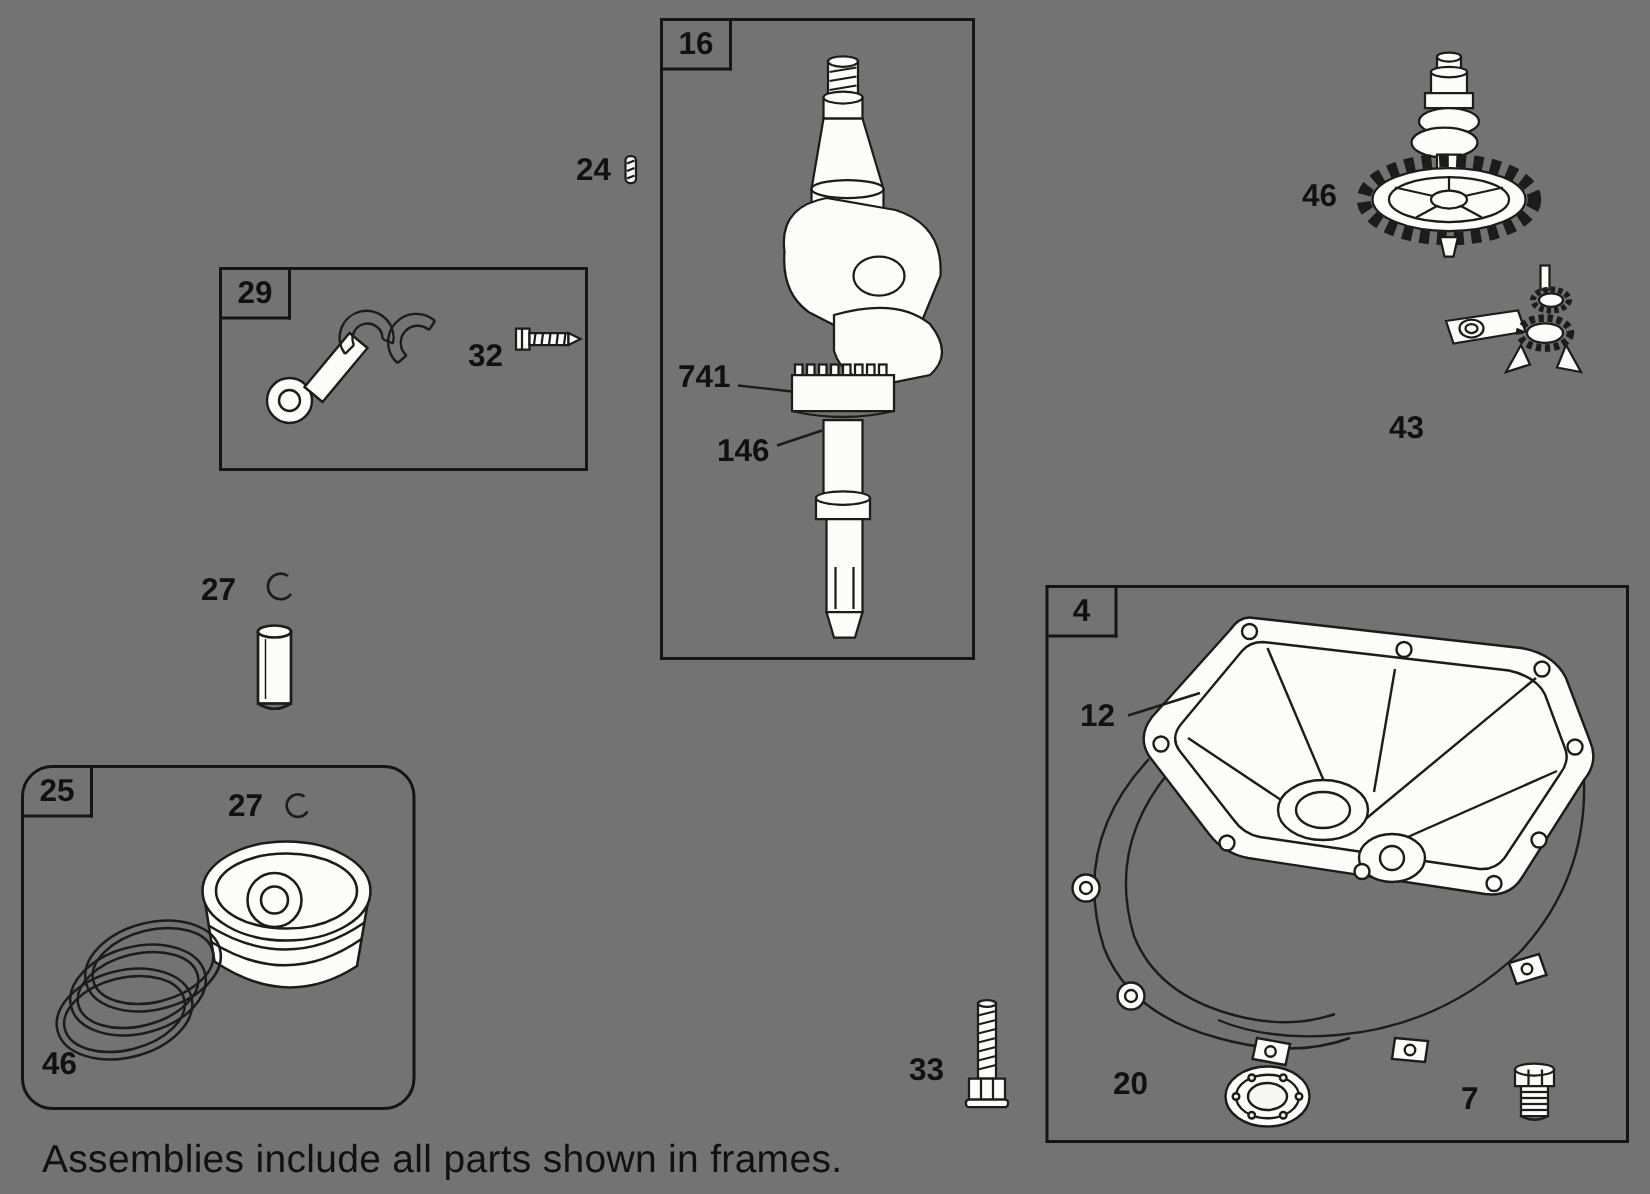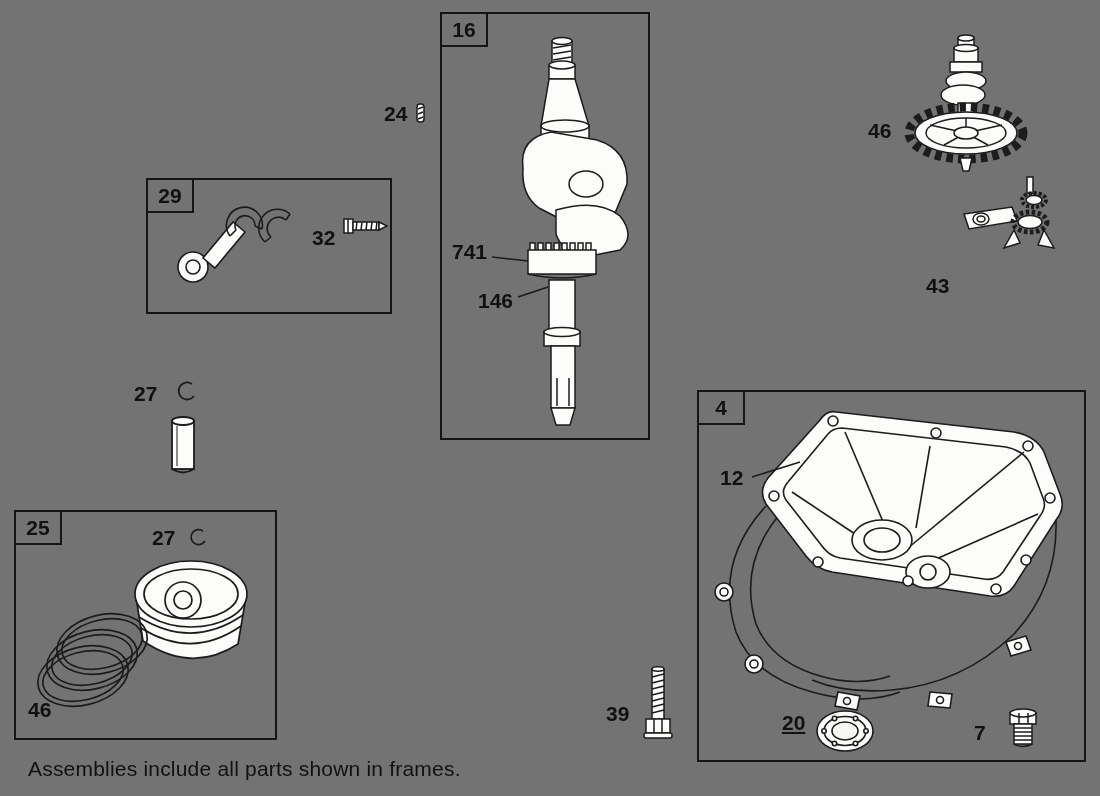--- a/index.html
+++ b/index.html
@@ -13,21 +13,21 @@
     position:absolute;left:0;top:0;width:44px;height:31px;
     border-right:2.5px solid #151515;border-bottom:2.5px solid #151515;
     display:flex;align-items:center;justify-content:center;
     font-weight:bold;font-size:21px;background:transparent;
   }
   .part-label{
     position:absolute;font-weight:bold;font-size:21px;line-height:1;
     white-space:nowrap;
   }
   .footer{
-    position:absolute;left:28px;top:757px;font-size:21px;letter-spacing:.2px;
+    position:absolute;left:28px;top:757px;font-size:26px;letter-spacing:.2px;
   }
 </style>
 </head>
 <body>
 
 <div class="canvas">
 
   <svg class="art" width="1100" height="796" viewBox="0 0 1100 796">
 
     <g stroke="#1c1c1c" stroke-width="1.5" fill="#fcfcfa">
@@ -247,37 +247,37 @@
 
   <div class="frame" style="left:440px;top:12px;width:210px;height:428px;">
     <div class="frame-label">16</div>
   </div>
 
   <div class="frame" style="left:146px;top:178px;width:246px;height:136px;">
     <div class="frame-label">29</div>
   </div>
 
 
-  <div class="frame" style="left:14px;top:510px;width:263px;height:230px;">
+  <div class="frame" style="left:14px;top:510px;width:263px;height:230px;border-radius:21px;">
     <div class="frame-label">25</div>
   </div>
 
   <div class="frame" style="left:697px;top:390px;width:389px;height:372px;">
     <div class="frame-label">4</div>
   </div>
 
   <span class="part-label" style="left:384px;top:103px;">24</span>
   <span class="part-label" style="left:312px;top:227px;">32</span>
   <span class="part-label" style="left:452px;top:241px;">741</span>
   <span class="part-label" style="left:478px;top:290px;">146</span>
   <span class="part-label" style="left:134px;top:383px;">27</span>
   <span class="part-label" style="left:152px;top:527px;">27</span>
   <span class="part-label" style="left:28px;top:699px;">46</span>
   <span class="part-label" style="left:868px;top:120px;">46</span>
   <span class="part-label" style="left:926px;top:230px;margin-top:45px;">43</span>
   <span class="part-label" style="left:720px;top:467px;">12</span>
-  <span class="part-label" style="left:606px;top:703px;">39</span>
-  <span class="part-label" style="left:782px;top:712px;text-decoration:underline;">20</span>
+  <span class="part-label" style="left:606px;top:703px;">33</span>
+  <span class="part-label" style="left:742px;top:712px;">20</span>
   <span class="part-label" style="left:974px;top:722px;">7</span>
 
   <div class="footer">Assemblies include all parts shown in frames.</div>
 
 </div>
 
 </body></html>

